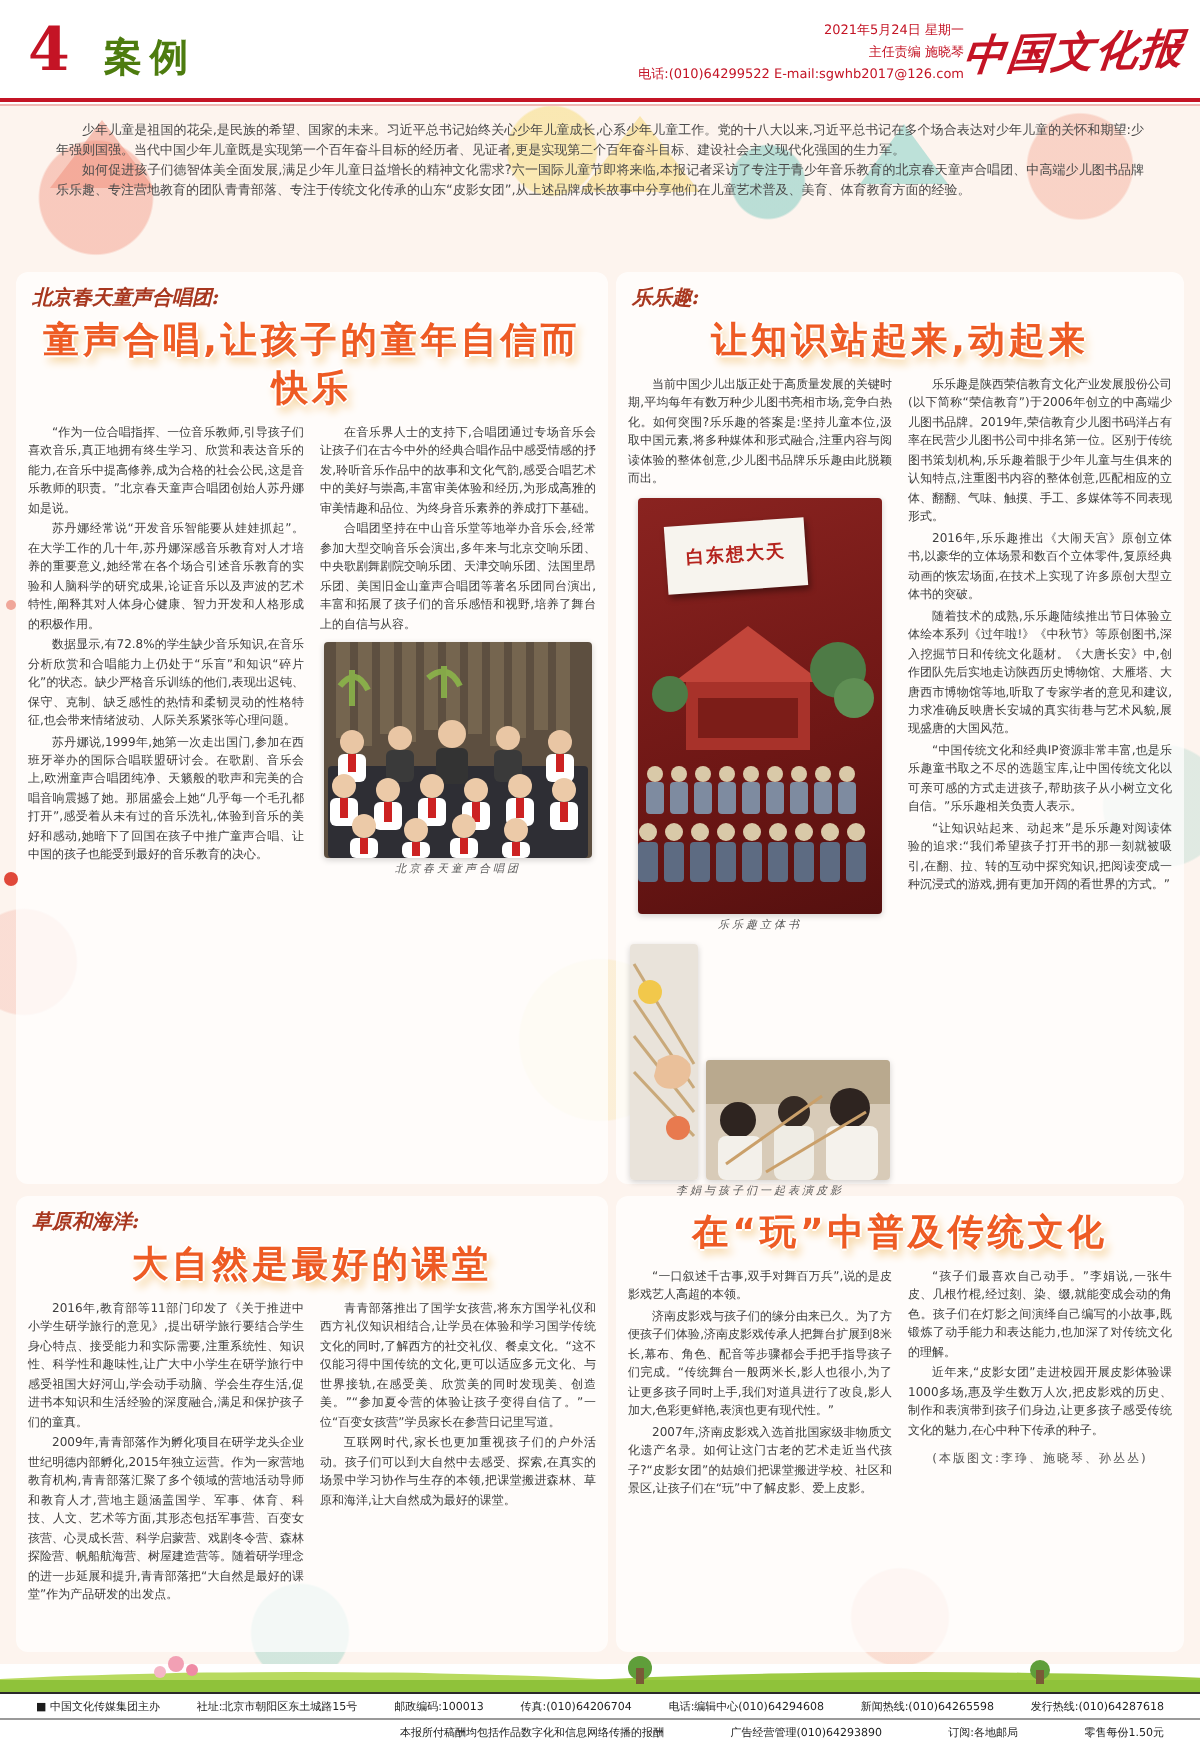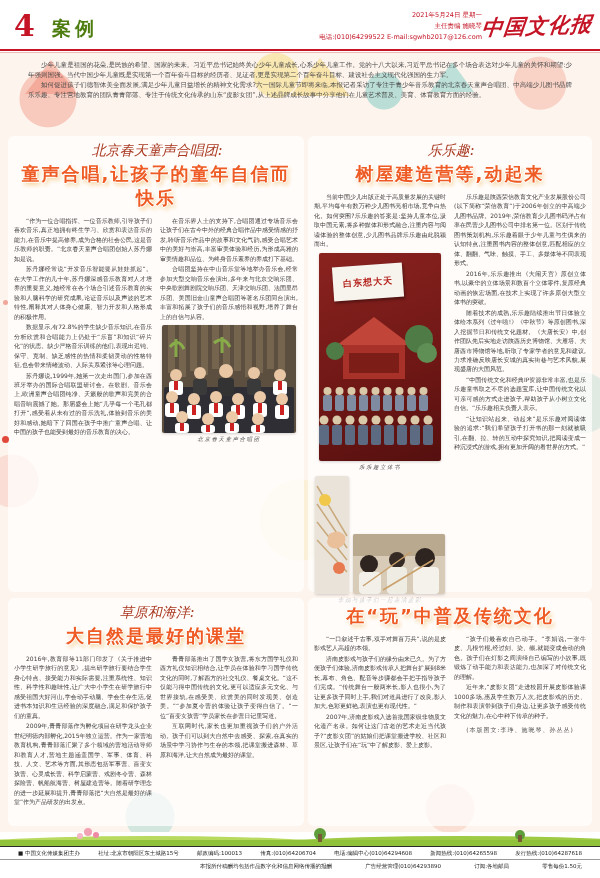--- a/index.html
+++ b/index.html
@@ -30,22 +30,22 @@
       radial-gradient(circle at 25% 98%, rgba(130,205,190,.35) 0 24px, transparent 25px),
       radial-gradient(circle at 75% 97%, rgba(246,190,170,.4) 0 24px, transparent 25px);}
   .tri{position:absolute;width:0;height:0;}
   
   .intro{position:absolute;left:28px;top:60px;width:544px;font-size:6.5px;line-height:1.55;color:#4a4a4a;
          text-align:justify;z-index:4;}
   .intro p{margin:0;text-indent:2em;}
   
   .article{position:absolute;background:rgba(255,255,255,.72);border-radius:6px;z-index:3;padding:5px 6px;
            box-sizing:border-box;}
-  .kicker{font-size:14px;font-weight:normal;font-style:italic;color:#a8371f;
-          font-family:"DejaVu Serif","Liberation Serif",serif;margin:1px 0 2px 2px;text-align:center;}
+  .kicker{font-size:10px;font-weight:bold;font-style:italic;color:#a8371f;
+          font-family:"DejaVu Serif","Liberation Serif",serif;margin:1px 0 2px 2px;}
   .headline{text-align:center;font-size:18px;font-weight:bold;color:#ee5b24;letter-spacing:2px;
             font-family:"DejaVu Sans","Liberation Sans",sans-serif;margin:1px 0 6px 0;
             text-shadow:1px 0 0 #fff,-1px 0 0 #fff,0 1px 0 #fff,0 -1px 0 #fff,2px 3px 4px #f3c985;}
   .cols{display:flex;gap:8px;}
   .col{flex:1;min-width:0;font-size:6px;line-height:1.58;color:#3c3c3c;text-align:justify;}
   .col p{margin:0 0 1px 0;text-indent:2em;}
   .caption{font-size:5.5px;color:#5a5a5a;text-align:center;letter-spacing:1.5px;margin:2px 0 3px 0;
            font-family:"DejaVu Serif","Liberation Serif",serif;font-style:italic;}
   .ph{border-radius:2px;overflow:hidden;box-shadow:0 1px 3px rgba(0,0,0,.18);}
   .figwrap{margin-top:4px;display:flex;justify-content:center;}
@@ -188,21 +188,21 @@
           </svg>
         </div>
       </div>
       <div class="caption">北京春天童声合唱团</div>
     </div>
   </div>
 </div>
 
 <div class="article" style="left:308px;top:136px;width:284px;height:456px;">
   <div class="kicker">乐乐趣:</div>
-  <div class="headline">树屋建造营等,动起来</div>
+  <div class="headline">让知识站起来,动起来</div>
   <div class="cols">
     <div class="col">
       <p>当前中国少儿出版正处于高质量发展的关键时期,平均每年有数万种少儿图书亮相市场,竞争白热化。如何突围?乐乐趣的答案是:坚持儿童本位,汲取中国元素,将多种媒体和形式融合,注重内容与阅读体验的整体创意,少儿图书品牌乐乐趣由此脱颖而出。</p>
       <div class="figwrap">
         <div class="ph book">
           <svg width="122" height="208" xmlns="http://www.w3.org/2000/svg" style="position:absolute;left:0;top:0;">
             <rect width="122" height="208" fill="none"></rect>
 
             <g>
               <rect x="24" y="92" width="62" height="34" fill="#a8322a"></rect>

